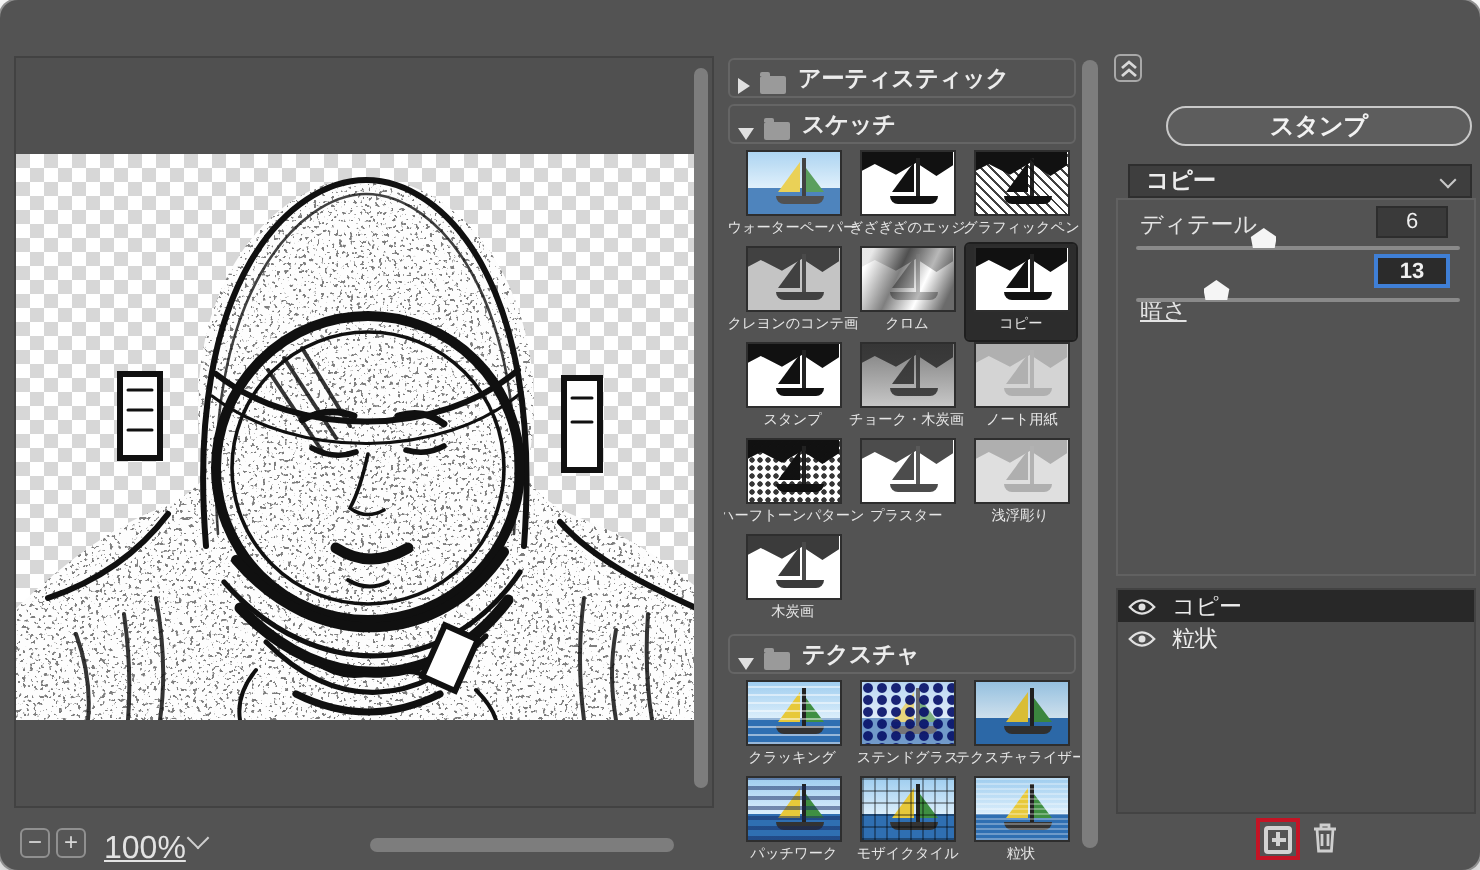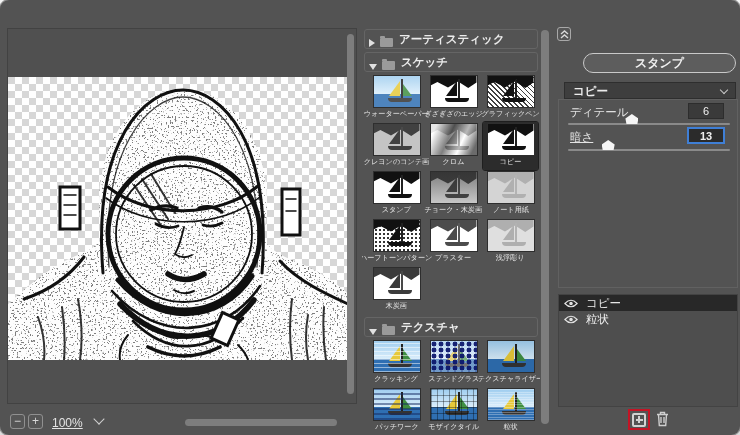--- a/index.html
+++ b/index.html
@@ -12,21 +12,21 @@
   .light{position:absolute;top:5.5px;width:11px;height:11px;border-radius:50%;}
   
   .preview{position:absolute;left:7px;top:28px;width:348px;height:374px;background:#505050;border:1px solid #424242;}
   .canvas{position:absolute;left:0px;top:48px;width:346px;height:283px;
           background:repeating-conic-gradient(#ffffff 0 25%, #d7d7d7 0 50%);background-size:14px 14px;}
   .canvas svg{position:absolute;left:0;top:0;}
   .vscroll{position:absolute;right:2px;top:5px;width:7px;height:360px;background:#7d7d7d;border-radius:4px;}
   .hscroll{position:absolute;left:185px;top:419px;width:152px;height:7px;background:#7d7d7d;border-radius:4px;}
   .zoombtn{position:absolute;top:414px;width:15px;height:15px;border:1px solid #909090;border-radius:3px;
            color:#d8d8d8;font-size:12px;line-height:13px;text-align:center;background:#565656;box-sizing:border-box;}
-  .zoomlabel{position:absolute;left:52px;top:416px;font-size:12px;color:#e3e3e3;text-decoration:underline;}
+  .zoomlabel{position:absolute;left:52px;top:416px;font-size:16px;color:#e3e3e3;text-decoration:underline;}
   .chev{display:inline-block;width:7px;height:7px;border-right:1.5px solid #cfcfcf;border-bottom:1.5px solid #cfcfcf;transform:rotate(45deg);}
   .zoomchev{position:absolute;left:95px;top:415px;}
   
   .filters{position:absolute;left:362px;top:26px;width:178px;height:405px;overflow:hidden;}
   .cat{display:flex;align-items:flex-end;height:16px;margin:3px 2px 2px 2px;border:1px solid #656565;border-radius:3px;padding:1px 4px;}
   .arr{width:0;height:0;margin-right:5px;}
   .arr.right{border-top:4px solid transparent;border-bottom:4px solid transparent;border-left:6px solid #e0e0e0;}
   .arr.down{border-left:4px solid transparent;border-right:4px solid transparent;border-top:6px solid #e0e0e0;}
   .folder{position:relative;width:13px;height:9px;background:#9a9a9a;border-radius:1px;margin-right:6px;}
   .folder::before{content:"";position:absolute;left:0;top:-2px;width:5px;height:2px;background:#9a9a9a;border-radius:1px 1px 0 0;}
@@ -440,21 +440,21 @@
     <span>コピー</span>
     <span class="chev"></span>
   </div>
 
   <div class="groupbox"></div>
   <div class="sliderlabel" style="left:570px;top:105px;">ディテール</div>
   <div class="valbox" style="left:688px;top:103px;">6</div>
   <div class="track" style="left:568px;top:123px;">
     <div class="sthumb" style="left: 39.1304%;"></div>
   </div>
-  <div class="sliderlabel" style="left:570px;top:130px;text-decoration:underline;">暗さ</div>
+  <div class="sliderlabel" style="left:570px;top:148px;text-decoration:underline;">暗さ</div>
   <div class="valbox focused" style="left:687px;top:127px;width:38px;height:17px;">13</div>
   <div class="track" style="left:568px;top:149px;">
     <div class="sthumb" style="left: 24.4898%;"></div>
   </div>
 
   <div class="layersbox">
       <div class="lrow selected">
         <svg width="14" height="9" viewBox="0 0 16 10">
           <path d="M1,5 Q8,-2.5 15,5 Q8,12.5 1,5 Z" fill="none" stroke="#e0e0e0" stroke-width="1.3"></path>
           <circle cx="8" cy="5" r="2" fill="#e0e0e0"></circle>

